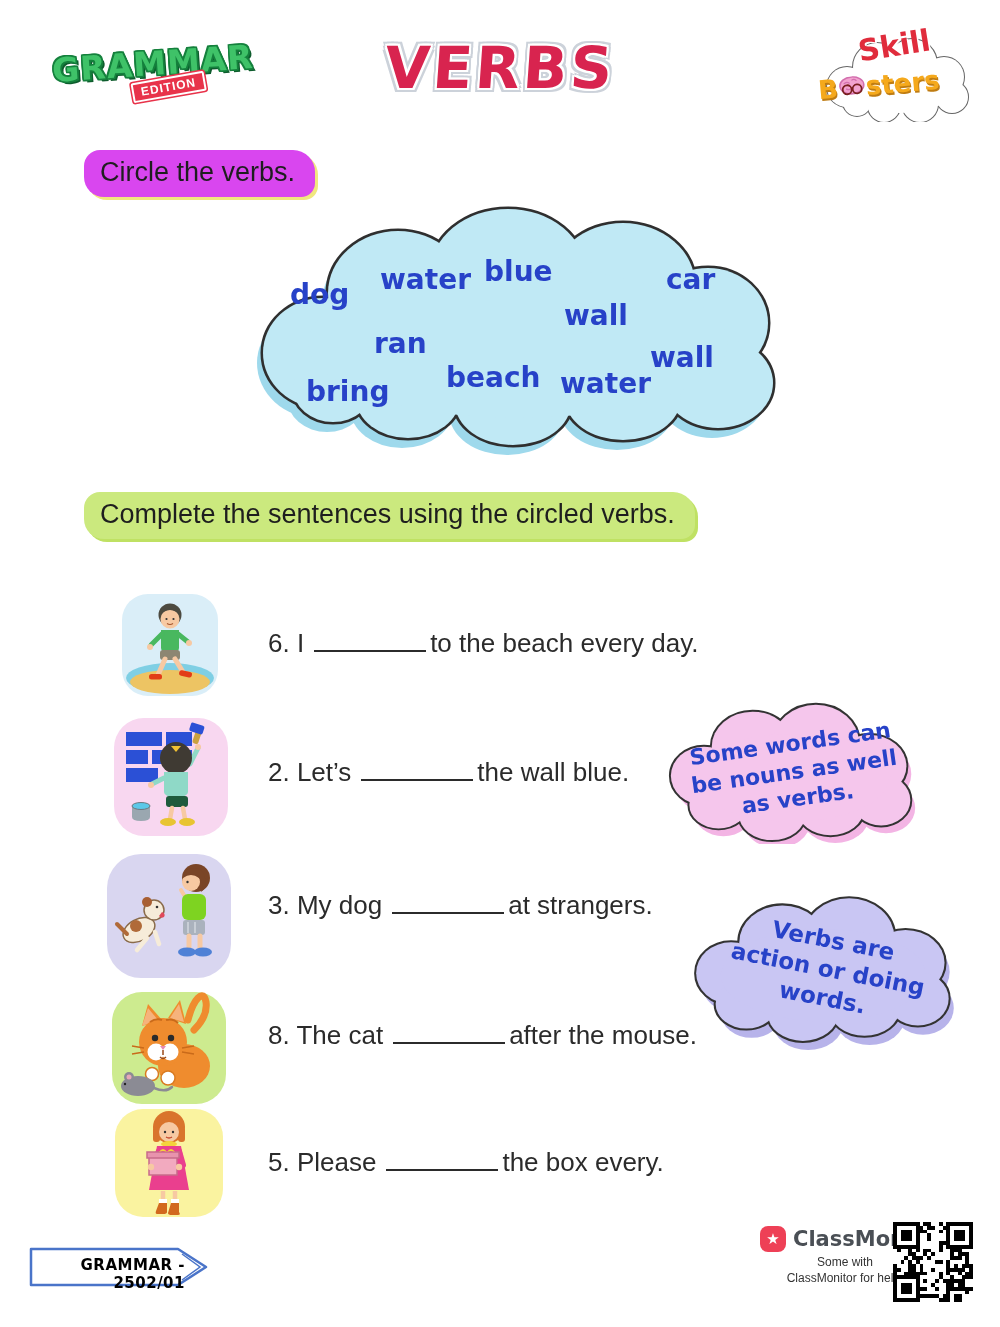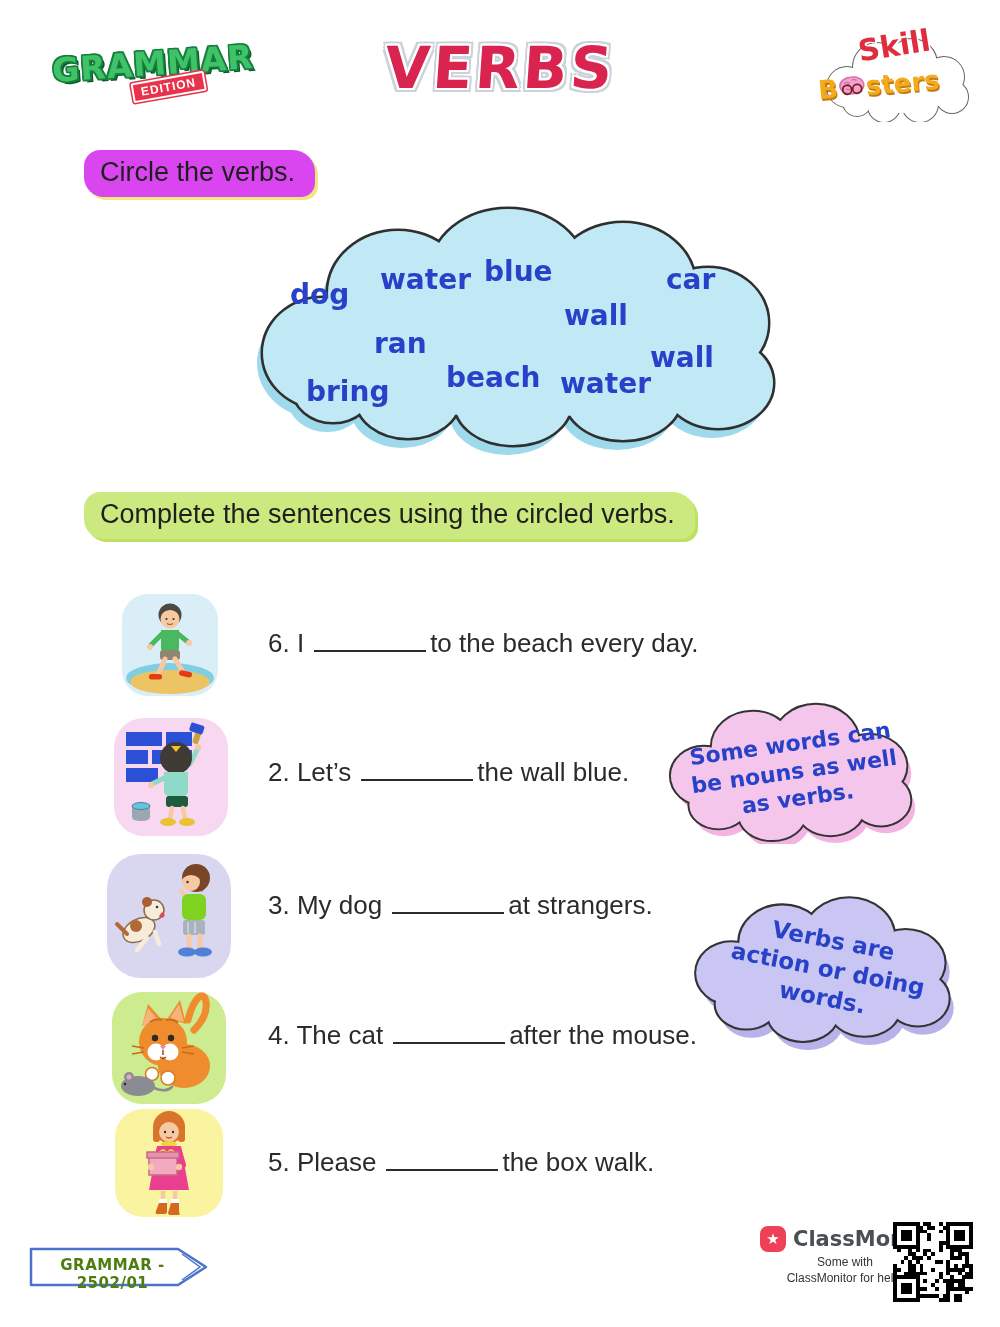--- a/index.html
+++ b/index.html
@@ -76,22 +76,22 @@
   .hint-text {
     position:absolute; text-align:center;
     font-family:"DejaVu Sans", sans-serif; font-weight:bold; color:#2742c8; line-height:1.25;
   }
   .hint-pink-text  { left:20px; top:32px; width:228px; font-size:22px; transform:rotate(-8deg); }
   .hint-purple-text{ left:32px; top:46px; width:212px; font-size:23px; transform:rotate(11deg); }
 
   
   .pennant { left:28px; top:1246px; }
   .pennant-text {
-    position:absolute; left:12px; top:10px; width:145px; text-align:center;
-    font-family:"DejaVu Sans", sans-serif; font-size:15px; font-weight:bold; letter-spacing:0.5px; color:#4d7c0f;
+    position:absolute; left:12px; top:10px; width:145px; text-align:right;
+    font-family:"DejaVu Sans", sans-serif; font-size:15px; font-weight:bold; letter-spacing:0.5px; color:#000000;
   }
   .cm-block { left:760px; top:1226px; width:170px; }
   .cm-row { display:flex; align-items:center; gap:7px; }
   .cm-icon {
     width:26px; height:26px; border-radius:8px; background:#ee4056;
     display:flex; align-items:center; justify-content:center;
     color:#fff; font-size:15px; flex:0 0 auto;
   }
   .cm-brand { font-family:"DejaVu Sans", sans-serif; font-size:21px; font-weight:bold; color:#4a4f55; }
   .cm-caption { margin-top:3px; text-align:center; font-size:12px; color:#333; line-height:1.3; }
@@ -308,21 +308,21 @@
     <circle cx="60" cy="92" r="7" fill="#fff" stroke="#d97a20" stroke-width="1.5"></circle>
     <circle cx="44" cy="88" r="6.5" fill="#fff" stroke="#d97a20" stroke-width="1.5"></circle>
     <ellipse cx="30" cy="100" rx="17" ry="10" fill="#8b8b94"></ellipse>
     <circle cx="21" cy="91" r="5" fill="#8b8b94"></circle>
       <circle cx="21" cy="91" r="2.5" fill="#e8a8b8"></circle>
     <circle cx="17" cy="98" r="1.2" fill="#222"></circle>
     <path d="M46 102 q12 5 18 -1" stroke="#8b8b94" stroke-width="2.5" fill="none" stroke-linecap="round"></path>
   </svg>
 </div>
 <div class="sentence" style="left:268px;top:1020px">
-  <span>4. The cat</span><span class="blank"></span><span>after the mouse.</span>
+  <span>8. The cat</span><span class="blank"></span><span>after the mouse.</span>
 </div>
 
 <div class="scene" style="left:113px;top:1103px">
   <svg width="112" height="118" viewBox="0 0 112 118">
     <rect x="2" y="6" width="108" height="108" rx="28" fill="#faf3a0"></rect>
     <circle cx="56" cy="24" r="16" fill="#d9742c"></circle>
     <rect x="40" y="24" width="7" height="15" rx="3" fill="#d9742c"></rect>
     <rect x="65" y="24" width="7" height="15" rx="3" fill="#d9742c"></rect>
     <circle cx="56" cy="29" r="10" fill="#f7c9a2"></circle>
     <path d="M45 26 a11 11 0 0 1 22 0 q-4 -8 -11 -8 t-11 8 z" fill="#d9742c"></path>
@@ -340,21 +340,21 @@
       <circle cx="66" cy="64" r="3.2" fill="#f7c9a2"></circle>
     <line x1="50" y1="88" x2="50" y2="98" stroke="#f7c9a2" stroke-width="4.5"></line>
     <line x1="62" y1="88" x2="62" y2="98" stroke="#f7c9a2" stroke-width="4.5"></line>
     <rect x="46" y="96" width="8" height="4" fill="#fff"></rect>
       <rect x="58" y="96" width="8" height="4" fill="#fff"></rect>
     <path d="M46 100 h8 v9 q0 2 -4 2 h-6 q-2 0 -1 -3 z" fill="#d2691e"></path>
     <path d="M58 100 h8 v9 q2 3 -1 3 h-6 q-4 0 -4 -2 z" fill="#d2691e"></path>
   </svg>
 </div>
 <div class="sentence" style="left:268px;top:1147px">
-  <span>5. Please</span><span class="blank"></span><span>the box walk.</span>
+  <span>5. Please</span><span class="blank"></span><span>the box every.</span>
 </div>
 
 <div class="hint-cloud" style="left:660px;top:698px;width:268px;height:146px">
   <svg width="268" height="146" viewBox="0 0 265 150">
     <g fill="#f3b4e4" transform="translate(5,8)">
       <ellipse cx="40" cy="80" rx="34" ry="30"></ellipse>
         <ellipse cx="90" cy="50" rx="42" ry="36"></ellipse>
       <ellipse cx="155" cy="45" rx="44" ry="38"></ellipse>
         <ellipse cx="210" cy="70" rx="38" ry="32"></ellipse>
       <ellipse cx="222" cy="105" rx="30" ry="26"></ellipse>

